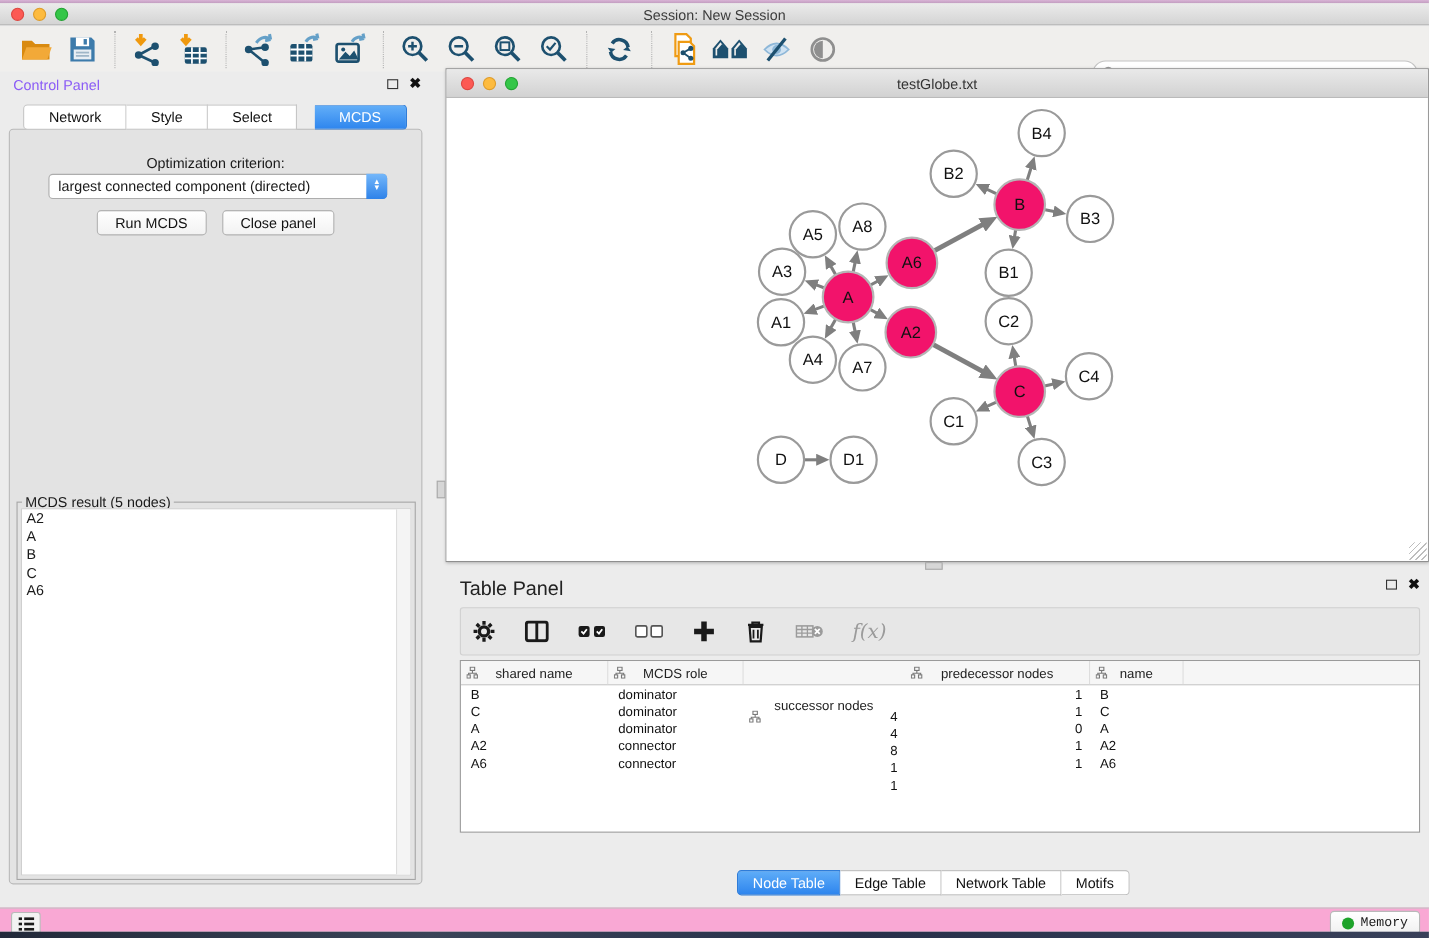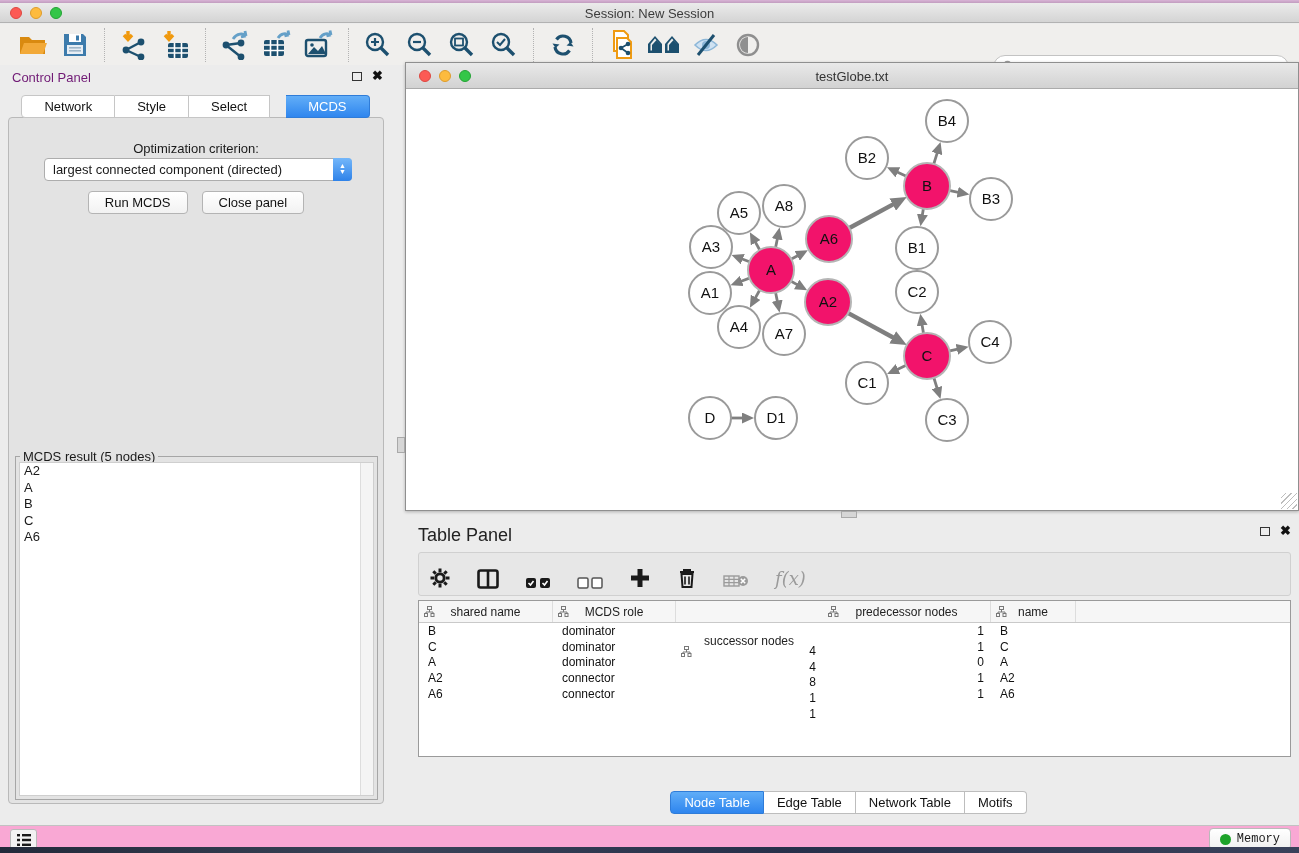--- a/index.html
+++ b/index.html
@@ -19,21 +19,21 @@
 
   
   #toolbar { top:24px; left:0; right:0; height:41px; background:#f0efed; display:flex; align-items:center; padding-left:12px; }
   .tbi { width:36px; height:34px; display:flex; align-items:center; justify-content:center; margin:0 3px; }
   .tsep { width:1px; height:34px; border-left:1px dotted #b3b3b3; margin:0 8px; }
   #search-wrap { position:absolute; right:10px; top:31px; width:296px; height:24px; background:#fff; border:1px solid #c3c3c3; border-radius:12px; display:flex; align-items:center; padding-left:8px; }
   #search-wrap input { border:none; outline:none; flex:1; height:18px; font-size:12px; background:transparent; font-family:"Liberation Sans",sans-serif; }
 
   
   #control-panel { top:65px; left:0; width:391px; height:755px; }
-  #cp-header { position:absolute; top:5px; left:12px; font-size:13px; color:#701a75; }
+  #cp-header { position:absolute; top:5px; left:12px; font-size:13px; color:#8b5cf6; }
   .panel-btns { position:absolute; top:6px; right:8px; display:flex; gap:10px; align-items:center; font-size:13px; color:#111; }
   .float-glyph { width:10px; height:9px; border:1.5px solid #333; display:inline-block; }
   .close-glyph { font-weight:bold; font-size:13px; color:#111; line-height:10px; }
   #cp-tabs { position:absolute; top:30px; left:0; right:0; display:flex; justify-content:center; z-index:3; }
   .ctab { font-size:13px; padding:3px 22px; background:#fff; border:1px solid #c6c6c6; border-left:none; color:#111; }
   .ctab:first-child { border-left:1px solid #c6c6c6; border-radius:4px 0 0 4px; }
   .ctab:last-child { border-radius:0 4px 4px 0;margin-left:16px; }
   .ctab.active { background:linear-gradient(#62aef8,#2f86ee); color:#fff; border-color:#2f7cd8; }
   #cp-content { position:absolute; top:52px; left:8px; width:376px; height:687px; background:#e3e3e3; border:1px solid #b9b9b9; border-radius:4px; }
   #opt-label { position:absolute; top:23px; left:0; right:0; text-align:center; font-size:13px; }
@@ -56,21 +56,21 @@
   #network-canvas { position:absolute; top:26px; left:0; right:0; bottom:0; background:#fff; }
   #resize-grip { position:absolute; right:1px; bottom:1px; width:16px; height:16px; background:repeating-linear-gradient(135deg, transparent 0 3px, #bdbdbd 3px 4px); }
   .divider-handle { background:#d6d6d6; border:1px solid #a9a9a9; }
   #handle-left { left:397px; top:437px; width:8px; height:16px; }
   #handle-bottom { left:841px; top:511px; width:16px; height:7px; }
 
   
   #table-panel { left:398px; top:520px; right:0; height:300px; }
   #tp-header { position:absolute; top:5px; left:20px; font-size:18px; color:#222; }
   #tp-toolbar { position:absolute; top:32px; left:20px; right:8px; height:44px; background:#e7e7e7; border:1px solid #d0d0d0; border-radius:3px; display:flex; align-items:center; padding-left:10px; gap:26px; }
-  .tpi { display:flex; align-items:flex-end; justify-content:center; height:30px; }
+  .tpi { display:flex; align-items:center; justify-content:center; height:30px; }
   #fx-label { font-family:"DejaVu Serif", serif; font-style:italic; font-size:18px; color:#9b9b9b; }
   #node-table { position:absolute; top:80px; left:20px; right:8px; height:157px; background:#fff; border:1px solid #9a9a9a; overflow:hidden; }
   #table-header-row { display:flex; height:22px; background:#f6f6f6; border-bottom:1px solid #c9c9c9; }
   .th { position:relative; border-right:1px solid #ddd; font-size:12px; color:#222; display:flex; align-items:center; justify-content:center; }
   .th .hicon { position:absolute; left:5px; top:5px; }
   .tr { display:flex; height:15.7px; align-items:center; }
   .td { font-size:12px; color:#111; overflow:hidden; white-space:nowrap; }
   .c0 { width:134px; } .c1 { width:123px; } .c2 { width:147px;margin-top:40px; } .c3 { width:168px; } .c4 { width:85px; } .cf { flex:1; border-right:none; }
   .td.c0, .td.c4 { padding-left:9px; }
   .td.c1 { padding-left:9px; }

